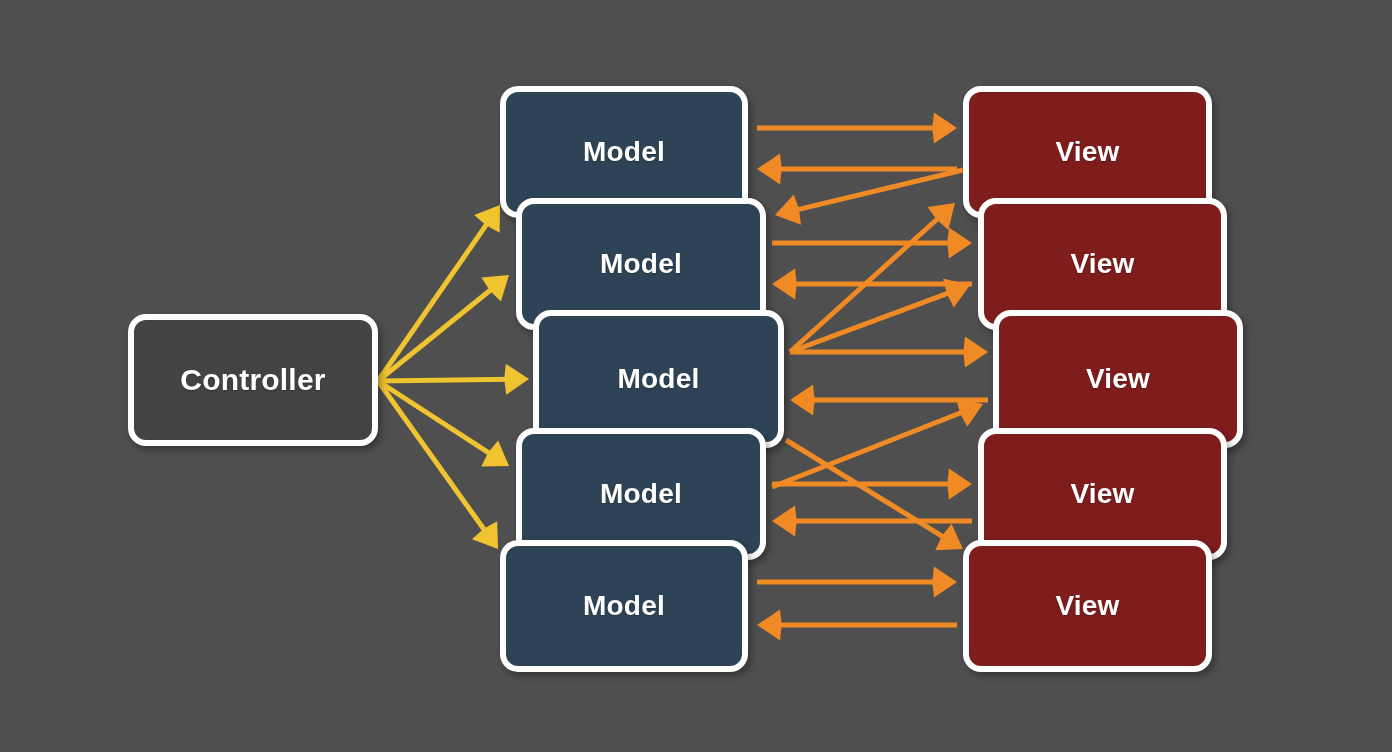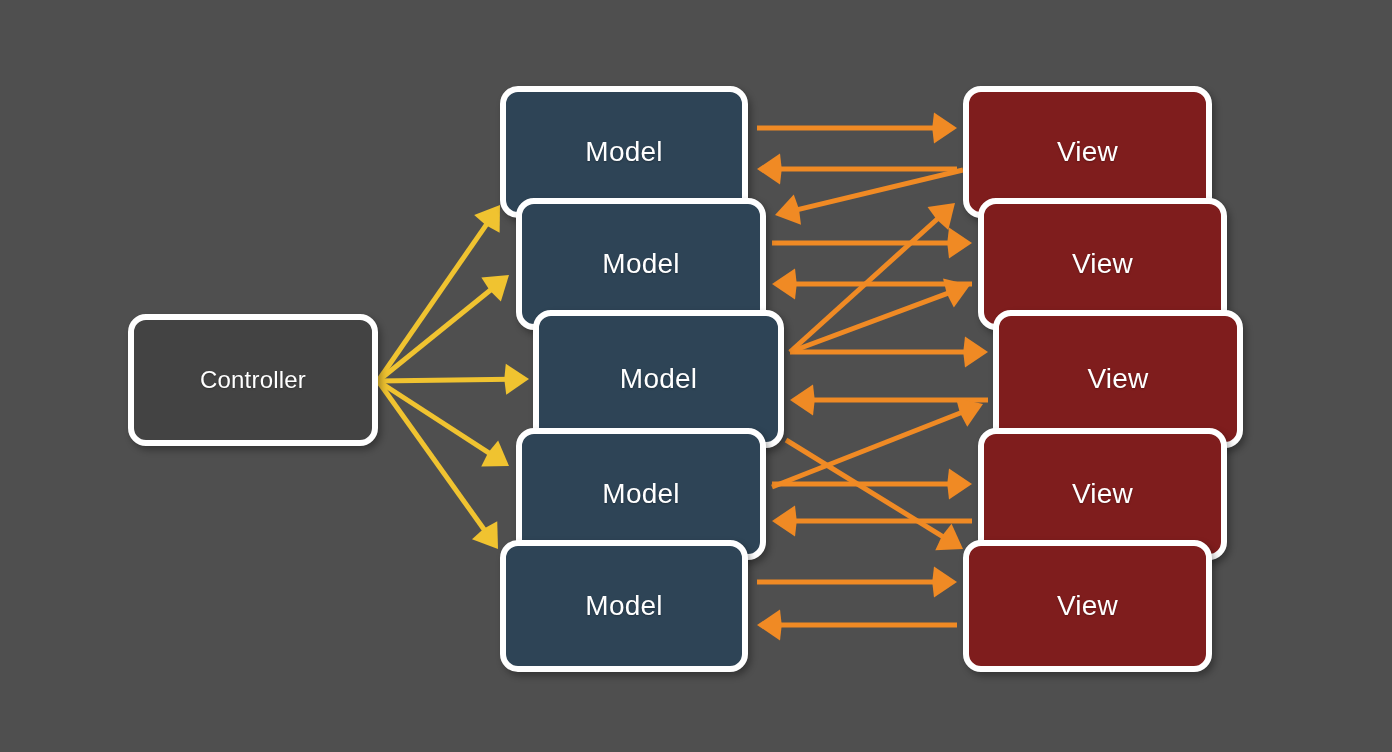--- a/index.html
+++ b/index.html
@@ -31,21 +31,21 @@
     align-items: center;
     justify-content: center;
     border: 6px solid #ffffff;
     border-radius: 18px;
     color: #ffffff;
     text-align: center;
     box-shadow: 3px 4px 7px rgba(0,0,0,0.33);
     user-select: none;
   }
   .node-label {
-    font-weight: 400;
+    font-weight: 700;
     letter-spacing: 0.2px;
     line-height: 1;
     text-shadow: 0 1px 2px rgba(0,0,0,0.28);
   }
   .node.controller {
     background: #434343;
   }
   .node.model {
     background: #2e4456;
   }
@@ -136,21 +136,21 @@
         <polygon points="983,404 967.2703729204825,426.8435730992179 959.9678830741595,413.06002703717894 955.9224602678544,397.99526503048844" fill="#f08a24"></polygon>
       </g>
       <g>
         <line x1="786" y1="440" x2="946.8216310940123" y2="539.0370496567647" stroke="#f08a24" stroke-width="5" stroke-linecap="butt"></line>
         <polygon points="963,549 935.2879886759019,550.1377294814945 941.9255457672003,536.0219462634171 951.5433287096016,523.7414433717252" fill="#f08a24"></polygon>
       </g>
     </svg>
 
   <div id="nodes">
       <div class="node controller" style="left: 128px; top: 314px; width: 250px; height: 132px;">
-        <span class="node-label" style="font-size: 24px;">Controller</span>
+        <span class="node-label" style="font-size: 30px;">Controller</span>
       </div>
       <div class="node model" style="left: 500px; top: 86px; width: 248px; height: 132px;">
         <span class="node-label" style="font-size: 28px;">Model</span>
       </div>
       <div class="node model" style="left: 516px; top: 198px; width: 250px; height: 132px;">
         <span class="node-label" style="font-size: 28px;">Model</span>
       </div>
       <div class="node model" style="left: 533px; top: 310px; width: 251px; height: 138px;">
         <span class="node-label" style="font-size: 28px;">Model</span>
       </div>

